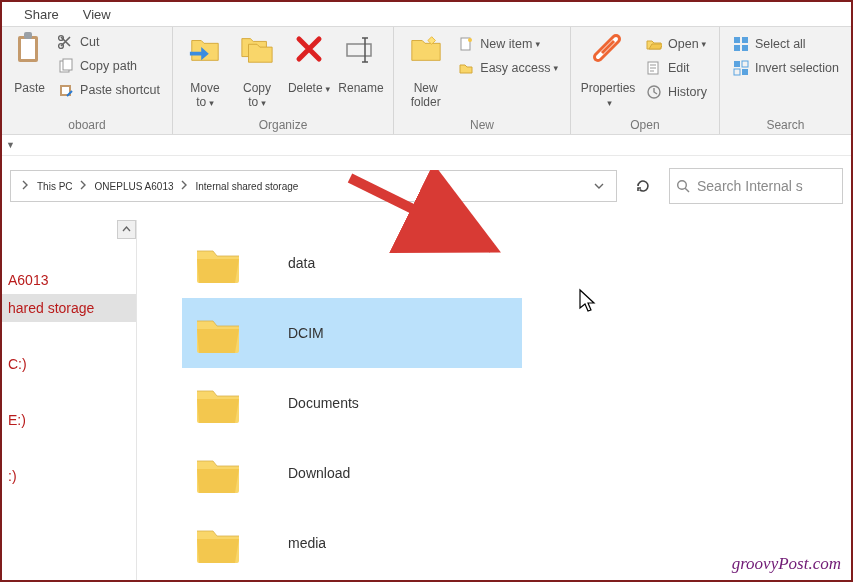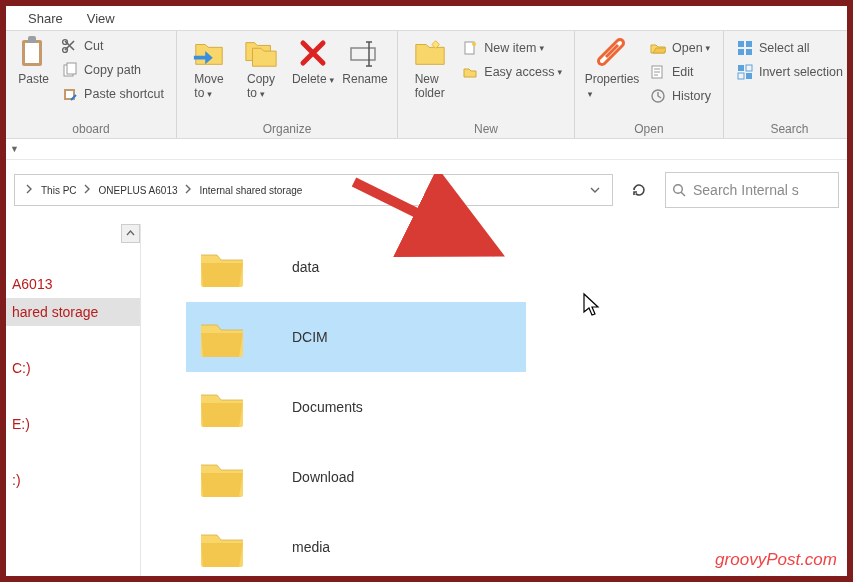--- a/index.html
+++ b/index.html
@@ -10,32 +10,32 @@
     --text2:#666;
     --blue:#0069d0;
     --sel-bg:#bbe1fb;
     --hover:#daecf8;
     --tree-sel:#e1e1e1;
     --th-border:#e3e3e3;
     --folder-y:#f9d66a;
     --folder-y2:#f3c74e;
   }
   html,body{margin:0;padding:0;font-family:"Segoe UI",Arial,sans-serif;font-size:13px;color:var(--text);background:#fff;}
-  .window{width:853px;height:582px;position:relative;overflow:hidden;border:6px solid #7f1d1d;box-sizing:border-box;background:#fff;}
+  .window{width:853px;height:582px;position:relative;overflow:hidden;border:2px solid #7f1d1d;box-sizing:border-box;background:#fff;}
   
   .tabs{display:flex;align-items:flex-end;height:24px;padding-left:10px;background:#fff;}
   .tab{padding:3px 12px 4px 12px;font-size:13px;color:#444;}
   
   .ribbon{display:flex;background:var(--rbn-bg);border-top:1px solid var(--rbn-border);border-bottom:1px solid var(--rbn-border);height:107px;}
   .rgroup{display:flex;flex-direction:column;justify-content:space-between;border-right:1px solid var(--rbn-sep);padding:3px 6px 1px 6px;}
   .rgroup .glabel{text-align:center;font-size:12px;color:#777;padding:2px 0 1px 0;}
   .rbody{display:flex;align-items:flex-start;}
   .bigbtn{display:flex;flex-direction:column;align-items:center;width:52px;padding-top:2px;cursor:default;}
   .bigbtn .icn{width:34px;height:34px;display:flex;align-items:center;justify-content:center;}
-  .bigbtn .lbl{font-size:12px;line-height:14px;margin-top:2px;color:#555;}
+  .bigbtn .lbl{font-size:12px;text-align:center;line-height:14px;margin-top:15px;color:#555;}
   .dd{font-size:9px;color:#555;margin-left:3px;}
   .minirow{display:flex;align-items:center;height:24px;padding:0 6px;font-size:12.5px;color:#555;white-space:nowrap;cursor:default;}
   .minirow .mi{width:18px;height:18px;margin-right:5px;display:flex;align-items:center;justify-content:center;}
   .minicol{display:flex;flex-direction:column;}
   
   .subbar{height:20px;background:#fff;border-bottom:1px solid #e9e9e9;display:flex;align-items:center;padding-left:4px;color:#666;}
   .subbar .sdrop{font-size:9px;}
   
   .addr-row{display:flex;align-items:center;padding:12px 8px 10px 8px;gap:10px;}
   .addrbox{flex:1;display:flex;align-items:center;border:1px solid #ccc;height:30px;padding:0 6px 0 6px;}
@@ -54,21 +54,21 @@
   .tnode.sel{background:var(--tree-sel);}
   .filearea{flex:1;overflow:hidden;}
   .grid{display:flex;flex-wrap:wrap;align-content:flex-start;padding:8px 0 0 45px;}
   .item{width:340px;height:70px;display:flex;align-items:center;cursor:default;gap:32px;}
   .item.selected{background:var(--sel-bg);}
   .item .ficn{width:52px;height:52px;margin:0 12px 0 10px;}
   .item .flbl{font-size:14px;color:#333;}
   
   .arrow{position:absolute;left:340px;top:168px;pointer-events:none;}
   .cursor{position:absolute;left:576px;top:286px;pointer-events:none;}
-  .footer{position:absolute;right:10px;bottom:6px;font-family:Liberation Sans, sans-serif;font-size:17px;color:#ef4444;font-style:italic;}
+  .footer{position:absolute;right:10px;bottom:6px;font-family:Liberation Serif, serif;font-size:17px;color:#701a75;font-style:italic;}
   
   .folder-svg{width:100%;height:100%;}
   svg{display:block;}
 </style>
 </head>
 <body>
 
 <div class="window">
 
   <div class="tabs">

